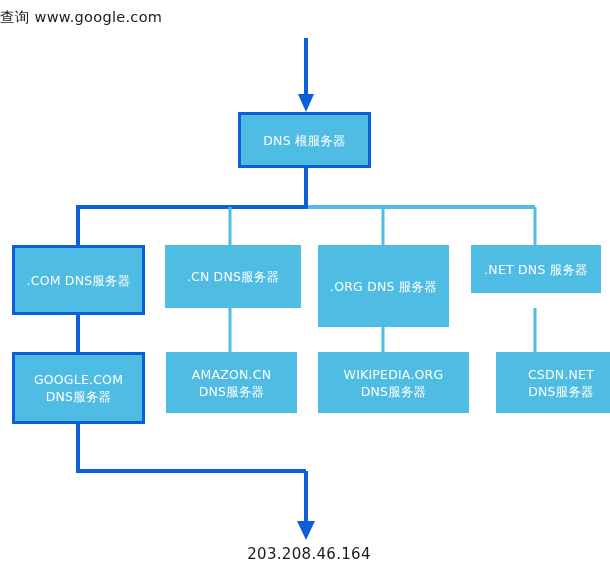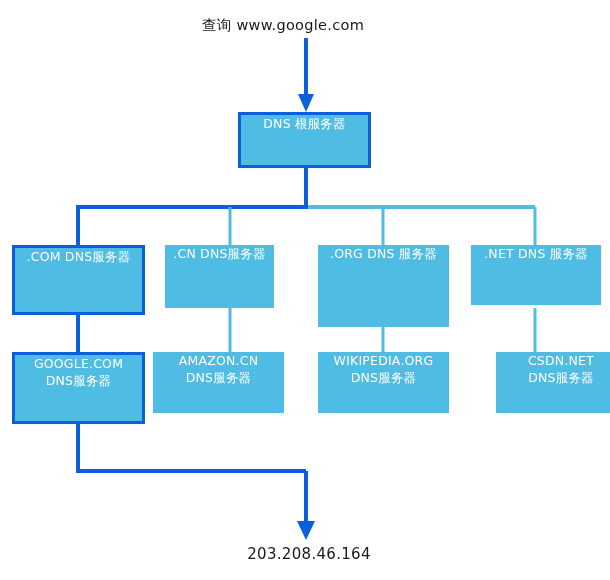--- a/index.html
+++ b/index.html
@@ -26,21 +26,21 @@
     top: 0;
     width: 610px;
     height: 580px;
     pointer-events: none;
   }
   .node {
     position: absolute;
     box-sizing: border-box;
     background: #4FBCE3;
     display: flex;
-    align-items: flex-start;
+    align-items: center;
     justify-content: center;
     text-align: center;
     color: #ffffff;
     font-size: 12.5px;
     line-height: 17px;
     letter-spacing: 0.2px;
     z-index: 3;
   }
   .node.highlight {
     border: 3px solid #0B5FD8;
@@ -52,23 +52,22 @@
   .caption {
     position: absolute;
     color: #1a1a1a;
     font-size: 14.5px;
     letter-spacing: 0.3px;
     white-space: nowrap;
     z-index: 3;
   }
   #query-caption {
     left: 0;
-    top: 16px;
+    top: 8px;
     width: 566px;
-    text-align: center;
   }
   #result-caption {
     left: 4px;
     top: 545px;
     width: 610px;
     text-align: center;
     font-size: 15px;
   }
 </style>
 </head>
@@ -110,43 +109,43 @@
   </svg>
 
   <div class="node highlight" id="node-root" style="left:238px; top:112px; width:133px; height:56px;">
     <span class="node-label">DNS 根服务器</span>
   </div>
 
   <div class="node highlight" id="node-tld-com" style="left:12px; top:245px; width:133px; height:70px;">
     <span class="node-label">.COM DNS服务器</span>
   </div>
 
-  <div class="node" id="node-tld-cn" style="left:165px; top:245px; width:109px; height:63px;">
+  <div class="node" id="node-tld-cn" style="left:165px; top:245px; width:136px; height:63px;">
     <span class="node-label">.CN DNS服务器</span>
   </div>
 
   <div class="node" id="node-tld-org" style="left:318px; top:245px; width:131px; height:82px;">
     <span class="node-label">.ORG DNS 服务器</span>
   </div>
 
-  <div class="node" id="node-tld-net" style="left:471px; top:245px; width:130px; height:60px;">
+  <div class="node" id="node-tld-net" style="left:471px; top:245px; width:130px; height:48px;">
     <span class="node-label">.NET DNS 服务器</span>
   </div>
 
   <div class="node highlight" id="node-auth-google" style="left:12px; top:352px; width:133px; height:72px;">
     <span class="node-label">GOOGLE.COM
 DNS服务器</span>
   </div>
 
-  <div class="node" id="node-auth-amazon" style="left:153px; top:352px; width:131px; height:61px;">
+  <div class="node" id="node-auth-amazon" style="left:166px; top:352px; width:131px; height:61px;">
     <span class="node-label">AMAZON.CN
 DNS服务器</span>
   </div>
 
-  <div class="node" id="node-auth-wikipedia" style="left:318px; top:352px; width:131px; height:61px;">
+  <div class="node" id="node-auth-wikipedia" style="left:318px; top:352px; width:151px; height:61px;">
     <span class="node-label">WIKIPEDIA.ORG
 DNS服务器</span>
   </div>
 
   <div class="node" id="node-auth-csdn" style="left:496px; top:352px; width:130px; height:61px;">
     <span class="node-label">CSDN.NET
 DNS服务器</span>
   </div>
 
   <div class="caption" id="result-caption">203.208.46.164</div>

